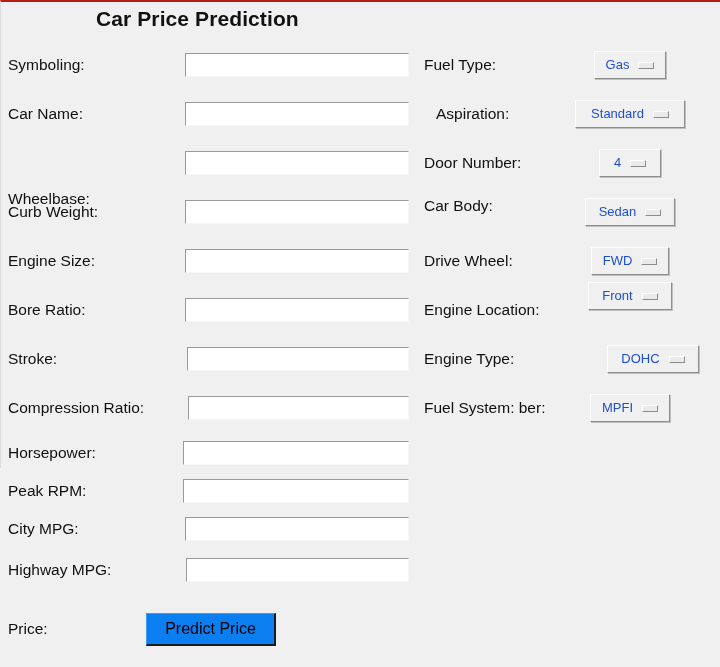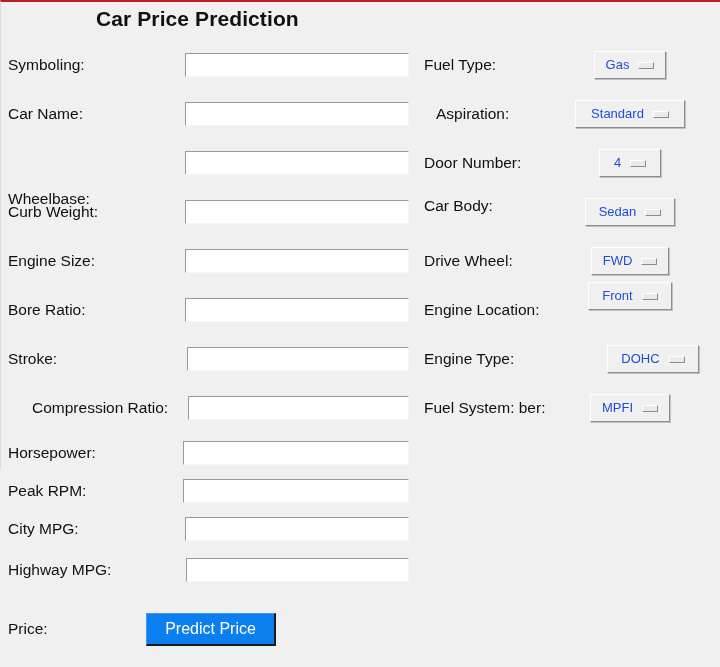--- a/index.html
+++ b/index.html
@@ -102,21 +102,21 @@
   }
 
   
   .predict-btn {
     position: absolute;
     left: 145px;
     top: 611px;
     width: 130px;
     height: 33px;
     background: #0b7ef0;
-    color: #ffffff;
+    color: #000000;
     font-family: "Liberation Sans", sans-serif;
     font-size: 16px;
     box-sizing: border-box;
     border-top: 1px solid #3d9cf5;
     border-left: 1px solid #3d9cf5;
     border-right: 2px solid #1a1a1a;
     border-bottom: 2px solid #1a1a1a;
     cursor: pointer;
     display: flex;
     align-items: center;
@@ -140,21 +140,21 @@
       <div class="label" style="left: 7px; top: 152px; margin-top: 36px;">Wheelbase:</div>
       <input type="text" class="entry" value="" style="left: 184px; top: 149px; width: 224px; height: 24px;">
       <div class="label" style="left: 7px; top: 201px;">Curb Weight:</div>
       <input type="text" class="entry" value="" style="left: 184px; top: 198px; width: 224px; height: 24px;">
       <div class="label" style="left: 7px; top: 250px;">Engine Size:</div>
       <input type="text" class="entry" value="" style="left: 184px; top: 247px; width: 224px; height: 24px;">
       <div class="label" style="left: 7px; top: 299px;">Bore Ratio:</div>
       <input type="text" class="entry" value="" style="left: 184px; top: 296px; width: 224px; height: 24px;">
       <div class="label" style="left: 7px; top: 348px;">Stroke:</div>
       <input type="text" class="entry" value="" style="left: 186px; top: 345px; width: 222px; height: 24px;">
-      <div class="label" style="left: 7px; top: 397px; margin-left: 24px;">Compression Ratio:</div>
+      <div class="label" style="left: 7px; top: 397px;">Compression Ratio:</div>
       <input type="text" class="entry" value="" style="left: 187px; top: 394px; width: 221px; height: 24px;">
       <div class="label" style="left: 7px; top: 442px;">Horsepower:</div>
       <input type="text" class="entry" value="" style="left: 182px; top: 439px; width: 226px; height: 24px;">
       <div class="label" style="left: 7px; top: 480px;">Peak RPM:</div>
       <input type="text" class="entry" value="" style="left: 182px; top: 477px; width: 226px; height: 24px;">
       <div class="label" style="left: 7px; top: 518px;">City MPG:</div>
       <input type="text" class="entry" value="" style="left: 184px; top: 515px; width: 224px; height: 24px;">
       <div class="label" style="left: 7px; top: 559px;">Highway MPG:</div>
       <input type="text" class="entry" value="" style="left: 185px; top: 556px; width: 223px; height: 24px;">
     </div>

